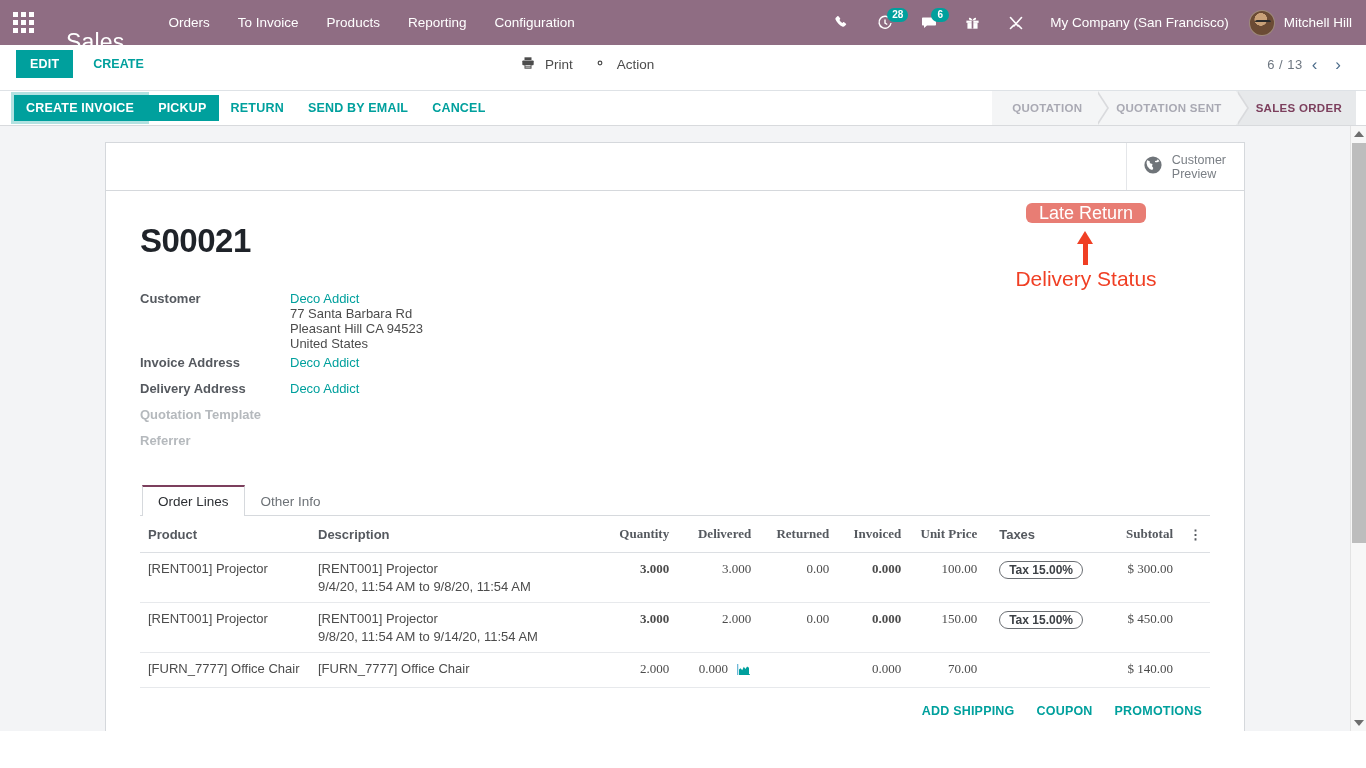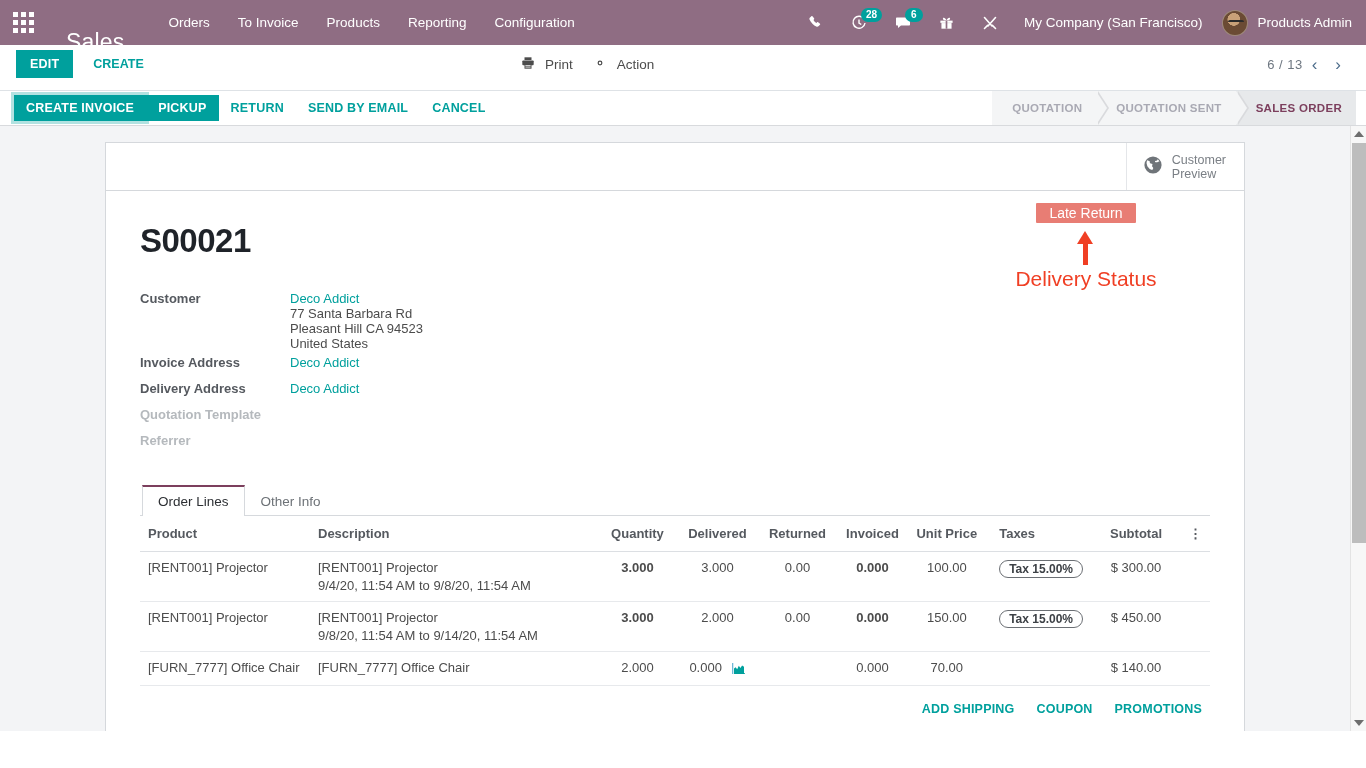--- a/index.html
+++ b/index.html
@@ -306,23 +306,23 @@
     right: 18px;
     top: 60px;
     width: 280px;
     text-align: center;
     pointer-events: none;
   }
   .badge-late {
     display: inline-block;
     background: #e87d74;
     color: #ffffff;
-    border-radius: 1px;
+    border-radius: 6px;
     padding: 3px 13px;
-    font-size: 14px;
+    font-size: 18px;
     line-height: 14px;
   }
   .arrow-up {
     margin: 8px auto 2px auto;
     width: 22px;
     height: 34px;
     position: relative;
   }
   .arrow-up::before {
     content: "";
@@ -407,21 +407,21 @@
     font-size: 13px;
   }
   table.lines tbody td {
     padding: 8px 8px;
     border-bottom: 1px solid #e7e9ec;
     vertical-align: top;
     color: #4c4c4c;
   }
   table.lines tbody tr:first-child td { border-top: none; }
   .t-left { text-align: left; }
-  .t-right { text-align: center; }
+  .t-right { text-align: right; font-family: Liberation Serif, serif; }
   .desc-sub { color: #4c4c4c; display: block; margin-top: 3px; }
   .num-link { color: #4ba3c7; font-weight: bold; }
   .tax-tag {
     display: inline-block;
     border: 1px solid #6b6f74;
     border-radius: 11px;
     padding: 1px 9px;
     font-size: 12px;
     color: #3d4146;
     white-space: nowrap;
@@ -529,21 +529,21 @@
     </div>
     <div class="nav-icon">
       <svg width="16" height="16" viewBox="0 0 16 16" fill="none" stroke="#fff" stroke-width="1.6" stroke-linecap="round">
           <path d="M2.5 2.5 10 11M13.5 2.5 6 11"></path>
           <path d="M2.5 13.5 5.6 10.4M13.5 13.5 10.4 10.4"></path>
         </svg>
     </div>
     <div class="company-name">My Company (San Francisco)</div>
     <div class="user-menu">
       <div class="avatar"></div>
-      <span class="user-name">Products Admin</span>
+      <span class="user-name">Mitchell Hill</span>
     </div>
   </div>
 </div>
 
 <div class="control-panel">
 
   <div class="buttons-row">
     <button class="btn-edit">EDIT</button>
     <button class="btn-create">CREATE</button>
 

